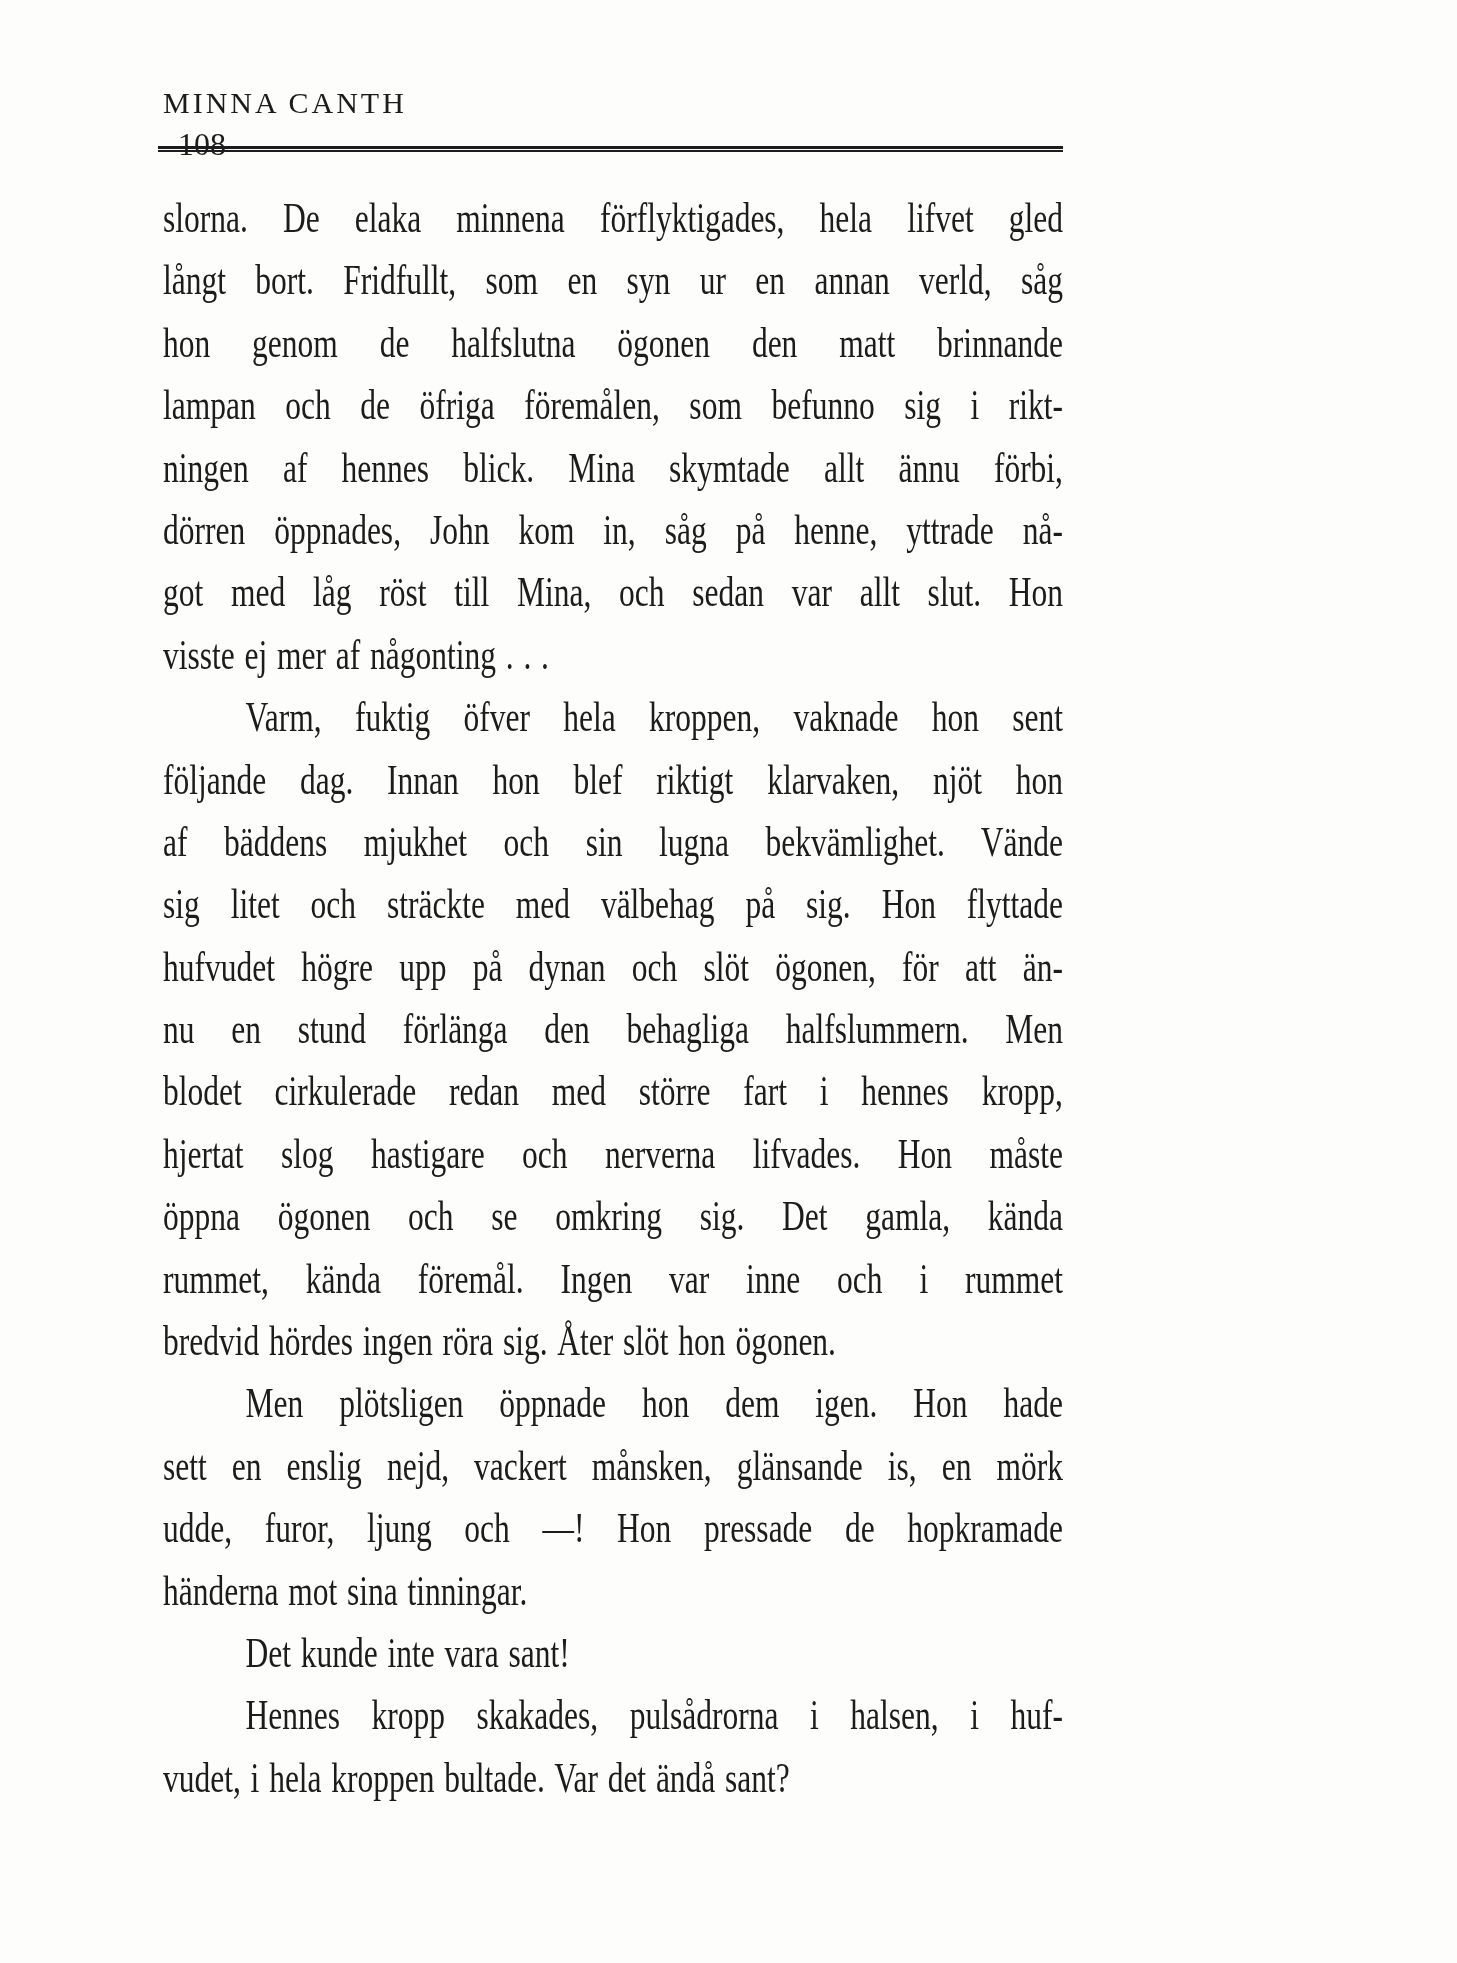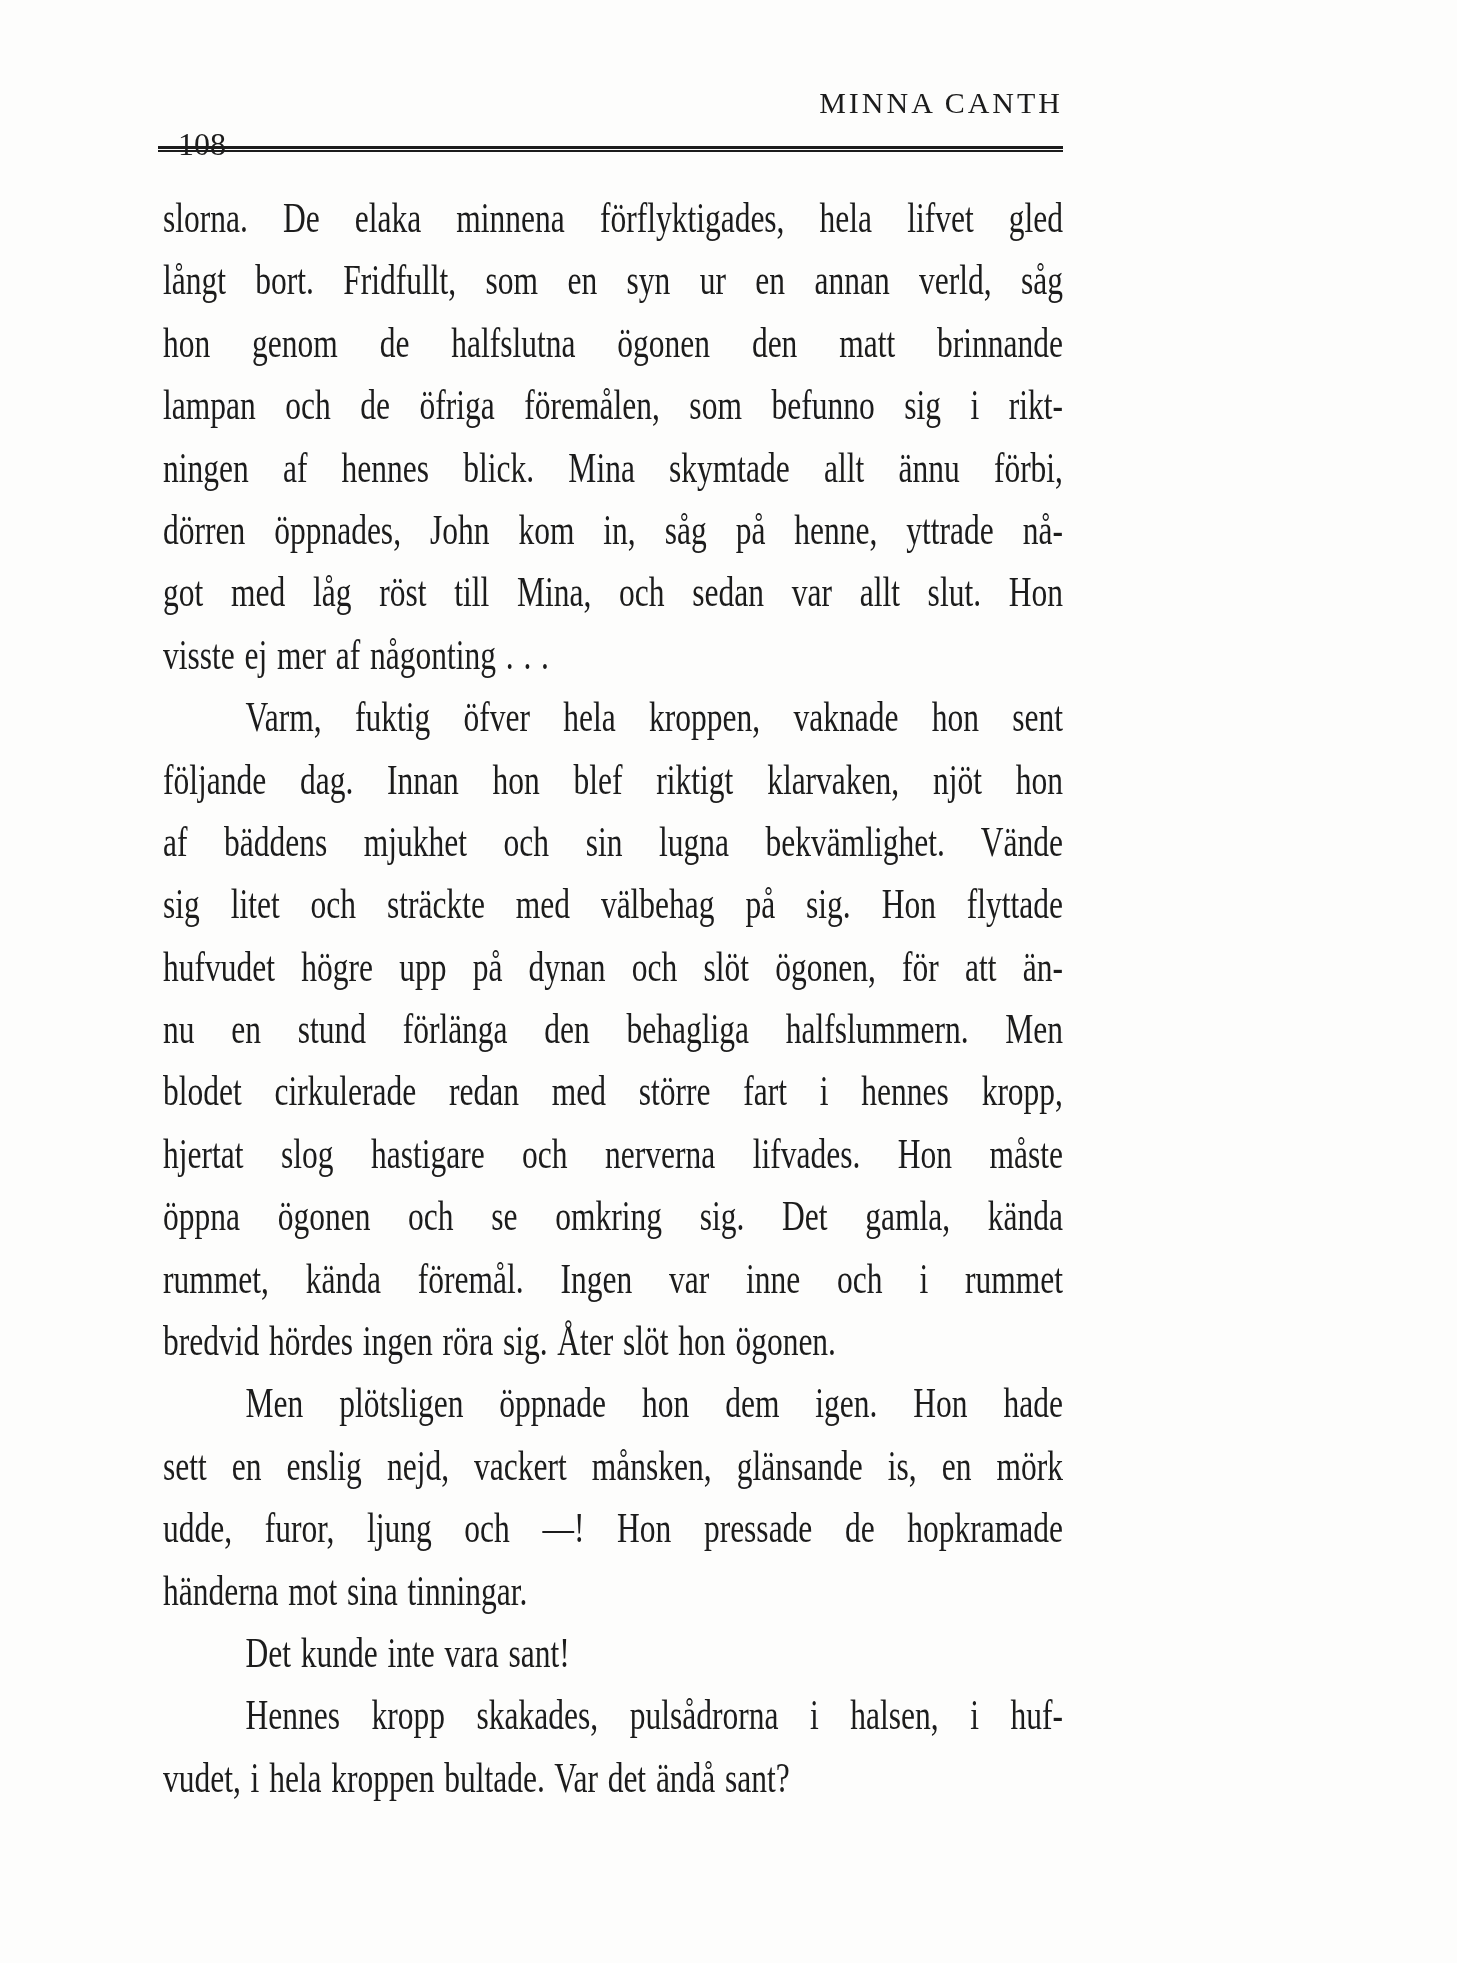--- a/index.html
+++ b/index.html
@@ -13,21 +13,21 @@
     overflow:hidden;
   }
   .page { position:absolute; inset:0; }
 
   .page-number {
     position:absolute; left:178px; top:82px;
     font-size:32px; line-height:36px;margin-top:44px;
   }
   .running-header {
     position:absolute; left:163px; top:88px; width:900px;
-    text-align:right;
+    text-align:left;
     font-size:30px; line-height:30px;
     letter-spacing:3px;
   }
   .header-rule {
     position:absolute; left:158px; top:146px; width:905px; height:6px;
     border-top:3px solid var(--ink);
     border-bottom:2px solid var(--ink);
     box-sizing:border-box;
   }
 

